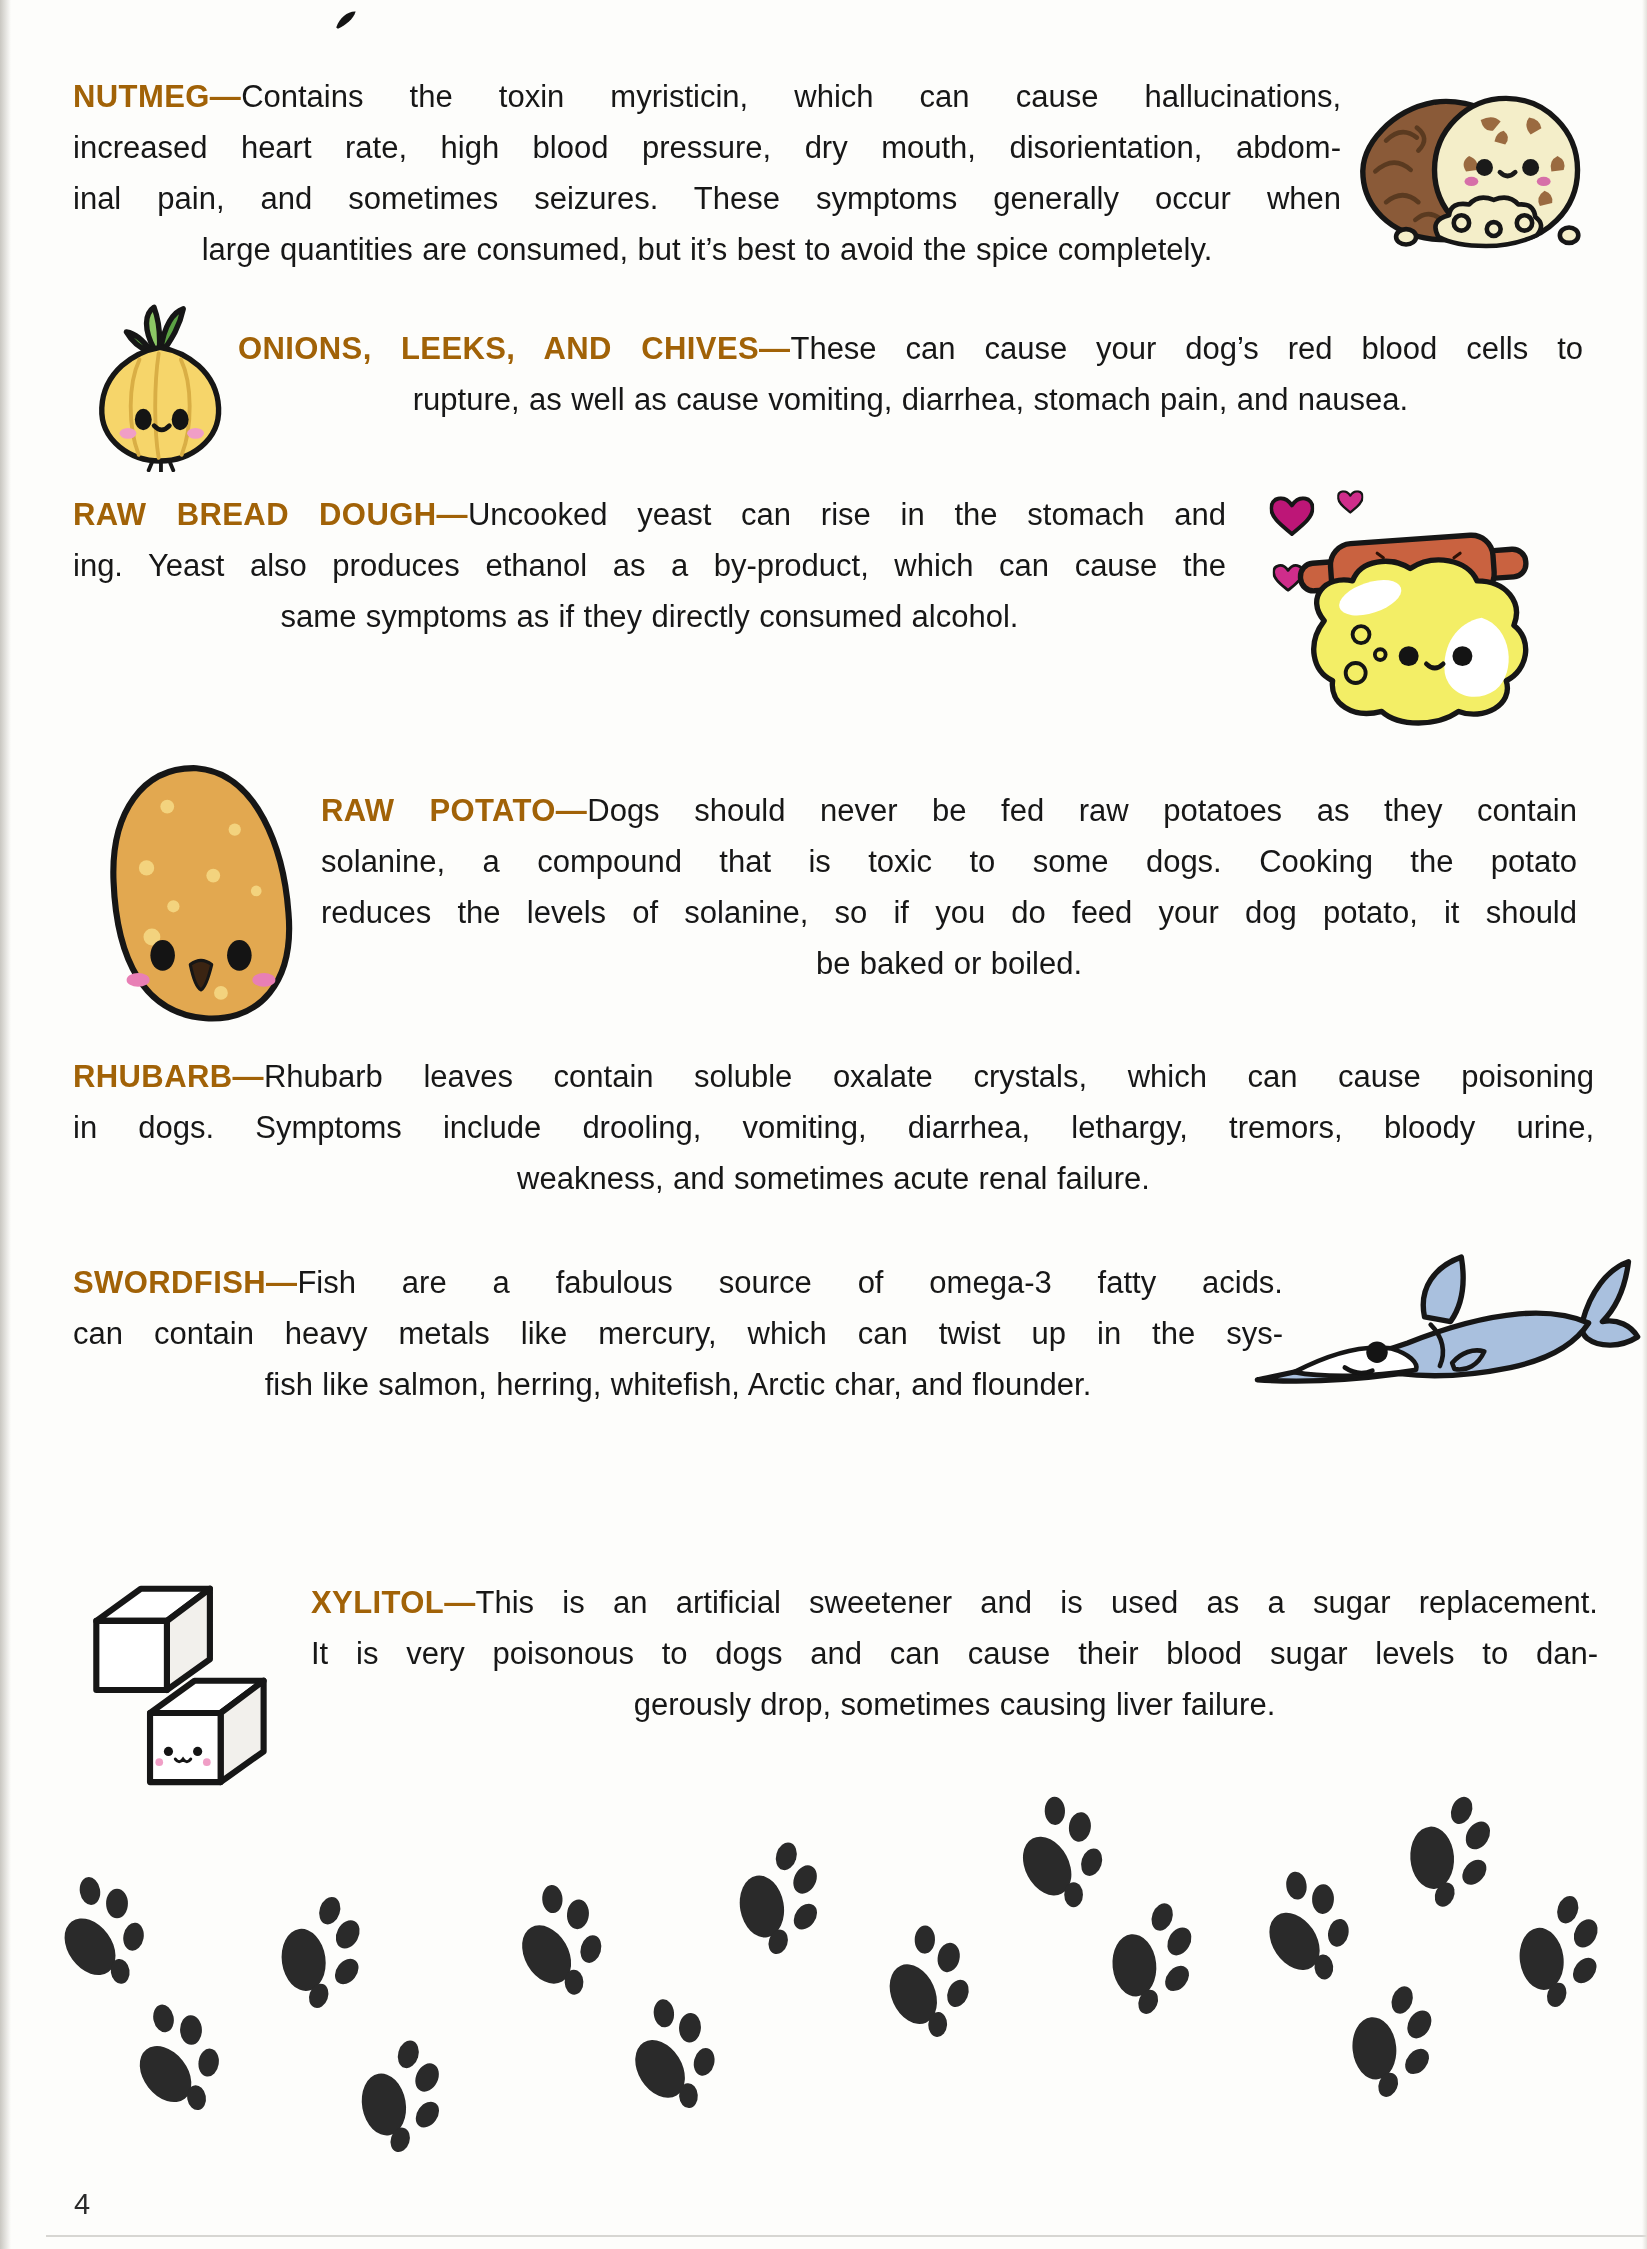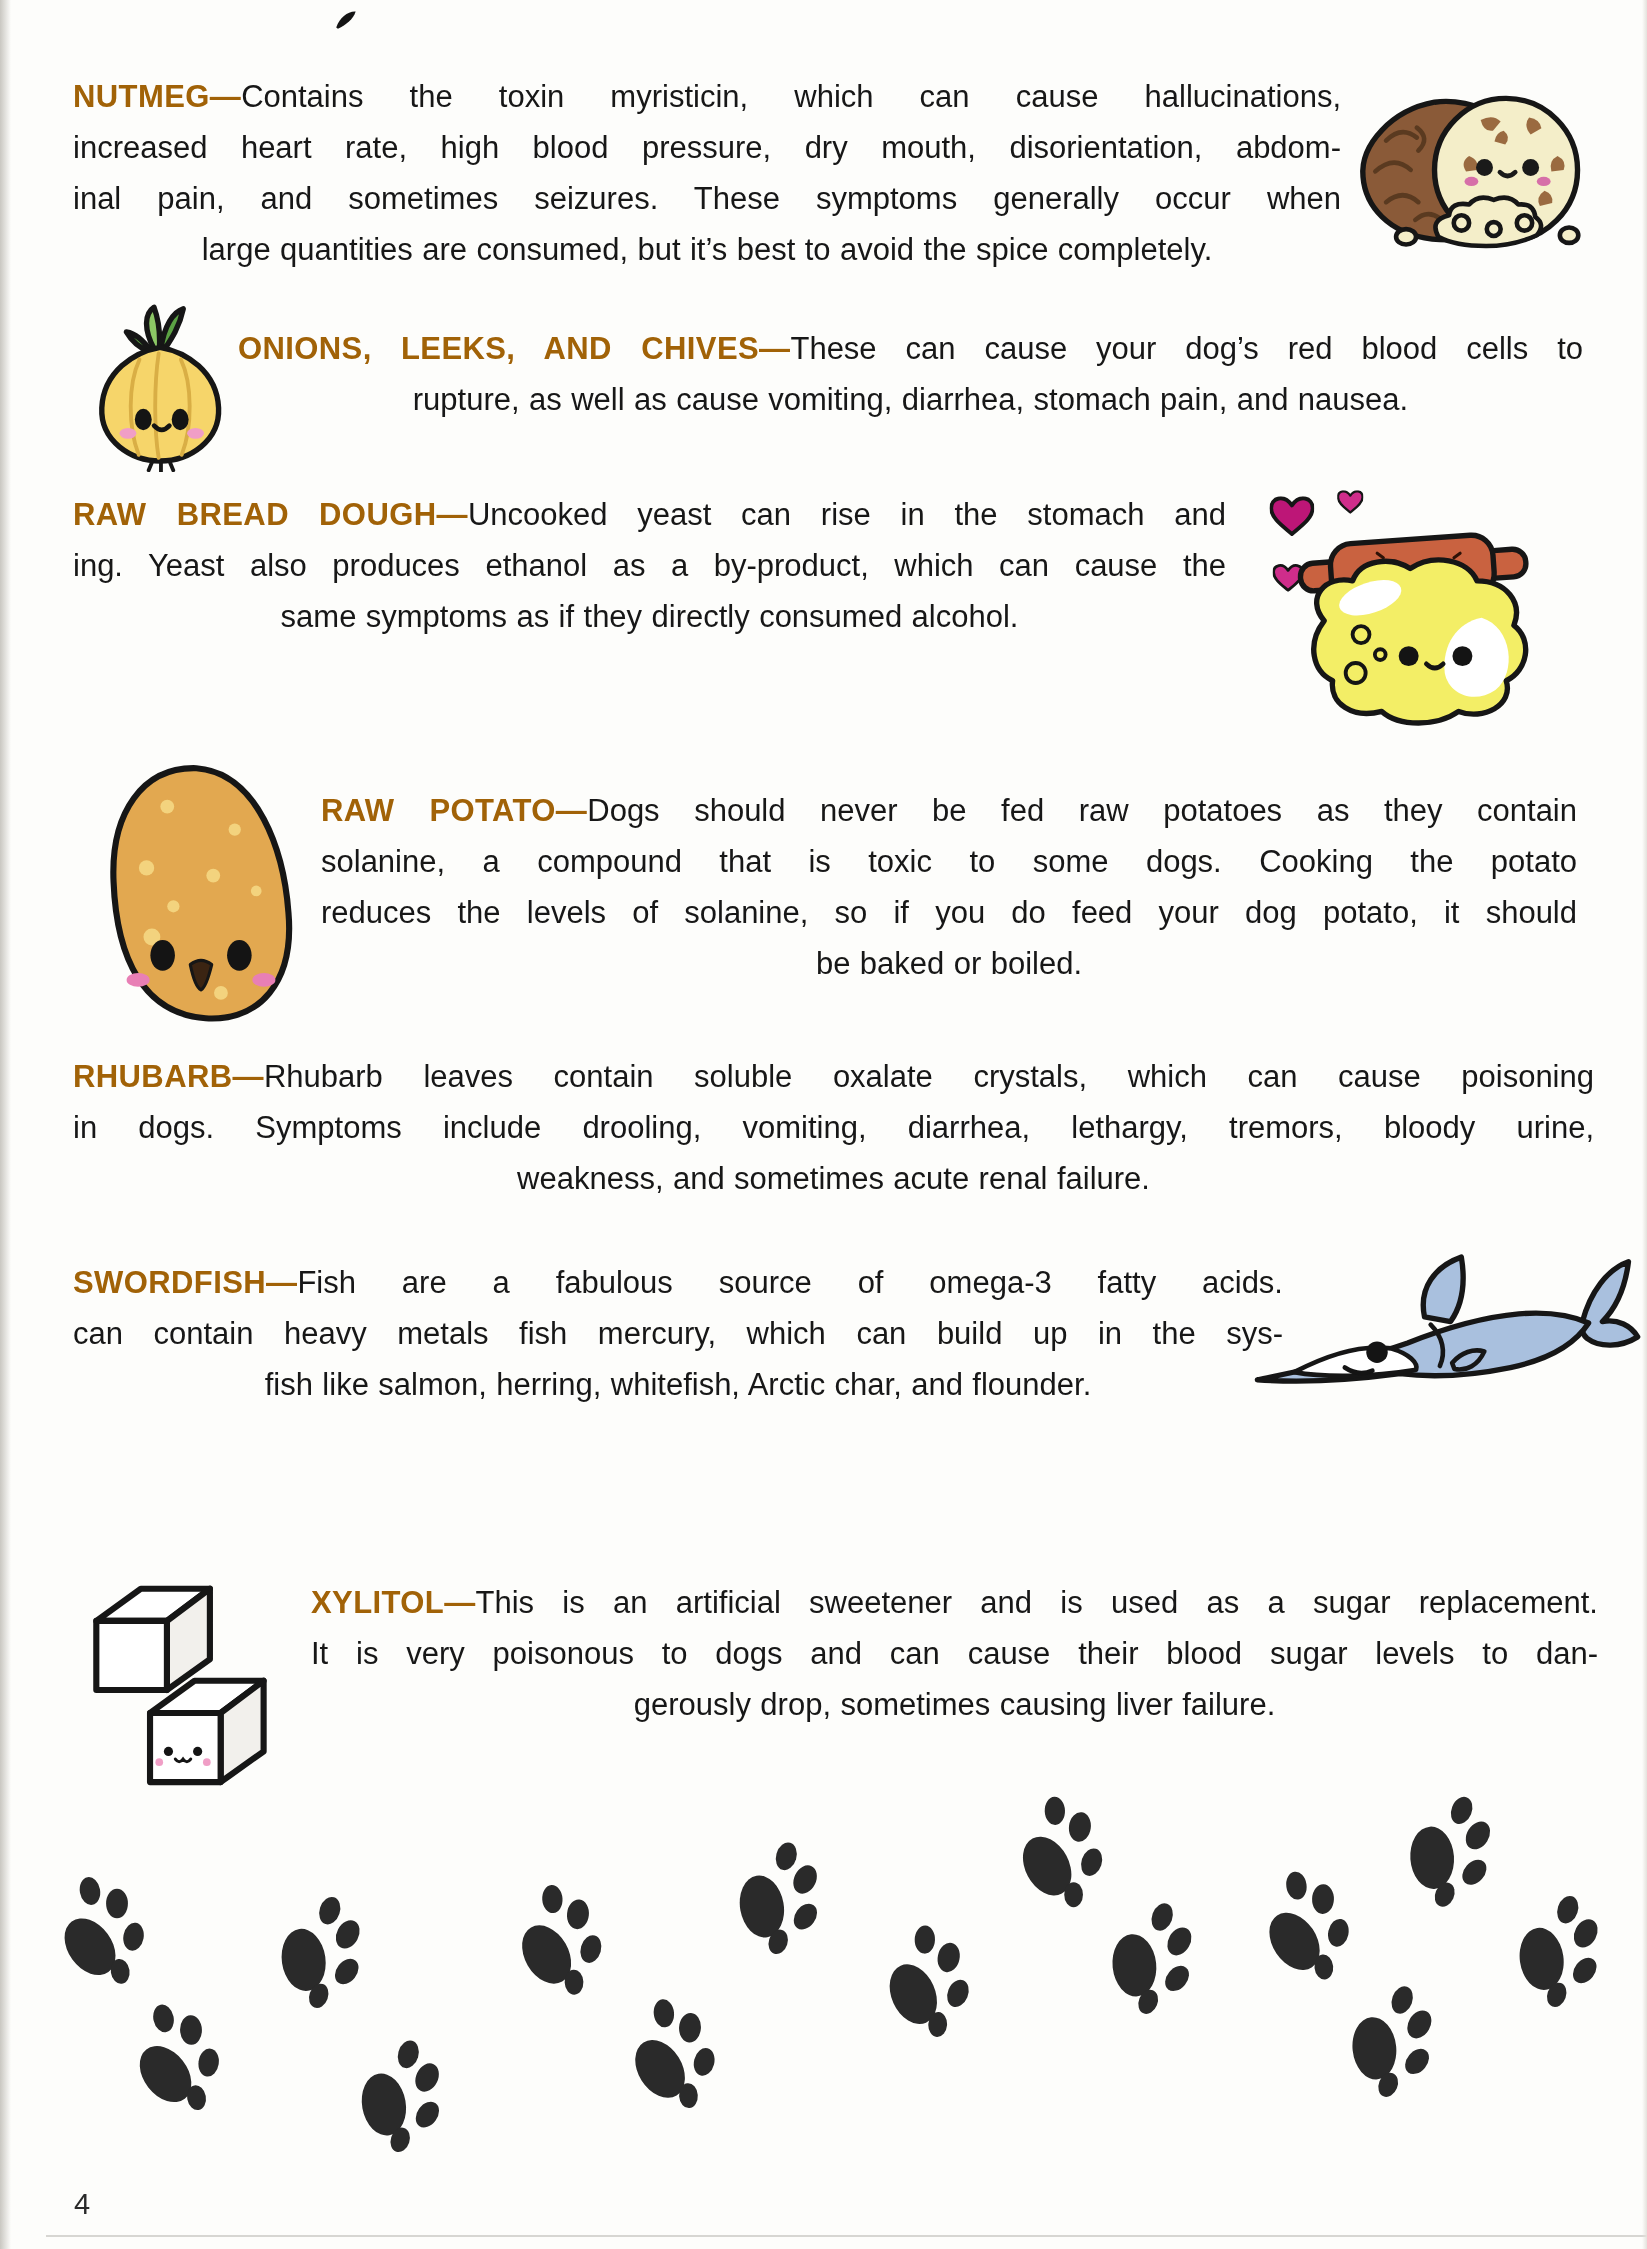--- a/index.html
+++ b/index.html
@@ -203,21 +203,21 @@
   </div>
 
 <div class="section" style="left:73px;top:1051px;width:1521px;">
     <div class="tline"><span class="hd">RHUBARB—</span>Rhubarb leaves contain soluble oxalate crystals, which can cause poisoning</div>
     <div class="tline">in dogs. Symptoms include drooling, vomiting, diarrhea, lethargy, tremors, bloody urine,</div>
     <div class="tline last">weakness, and sometimes acute renal failure.</div>
   </div>
 
 <div class="section" style="left:73px;top:1257px;width:1210px;">
     <div class="tline"><span class="hd">SWORDFISH—</span>Fish are a fabulous source of omega-3 fatty acids.</div>
-    <div class="tline">can contain heavy metals fish mercury, which can build up in the sys-</div>
+    <div class="tline">can contain heavy metals like mercury, which can twist up in the sys-</div>
     <div class="tline last">fish like salmon, herring, whitefish, Arctic char, and flounder.</div>
   </div>
 <div class="illus" style="left:1246px;top:1251px;">
   <svg width="400" height="184" viewBox="0 0 520 240">
     <g stroke="#161616" stroke-width="7" stroke-linejoin="round" stroke-linecap="round">
       <path d="M232 86 C224 48 246 20 280 8 C286 44 280 72 266 92 Z" fill="#a9c0de"></path>
       <path d="M438 92 C448 54 470 24 498 14 C494 46 482 74 464 92 C484 88 502 98 510 112 C488 126 460 126 444 114 C437 108 436 100 438 92 Z" fill="#a9c0de"></path>
       <path d="M14 168 C90 152 160 138 210 120 C255 102 310 86 355 82 C392 79 424 84 446 94 C428 122 392 142 344 152 C290 163 240 165 200 160 C140 168 70 172 14 168 Z" fill="#a9c0de"></path>
     </g>
     <path d="M62 158 C112 132 152 122 188 127 C212 134 224 146 221 155 C160 165 100 165 62 158 Z" fill="#ffffff" stroke="#161616" stroke-width="6" stroke-linejoin="round"></path>

